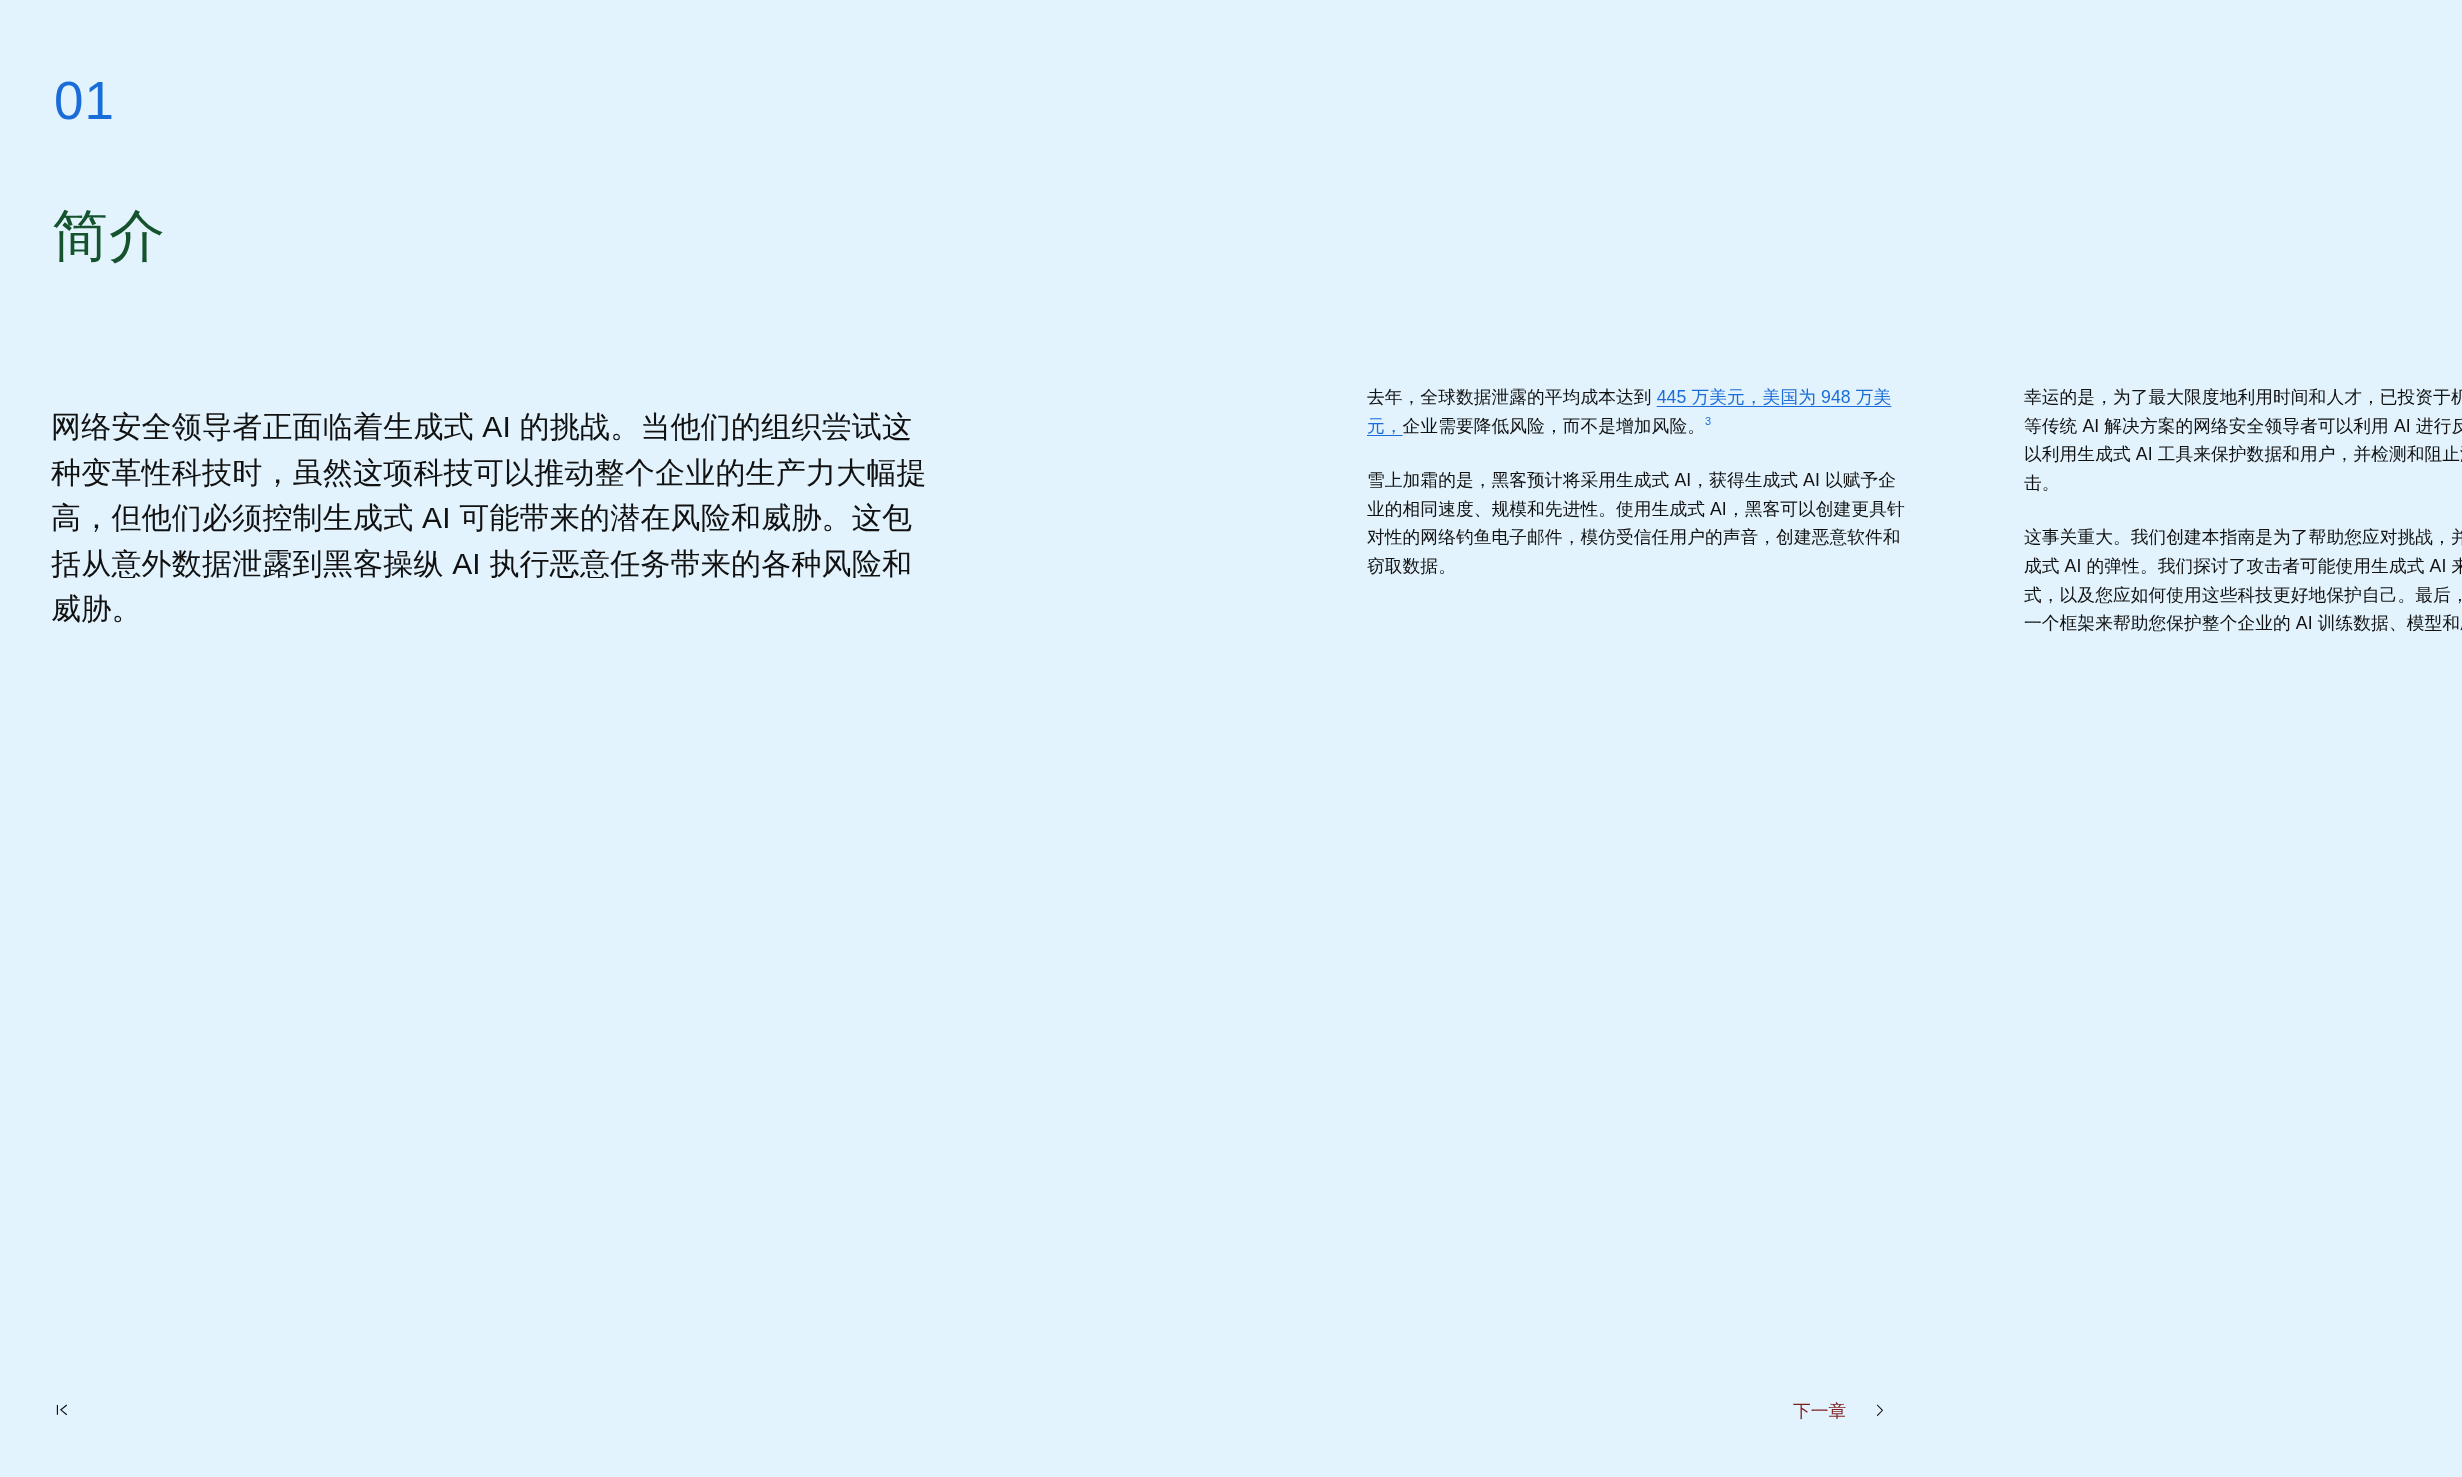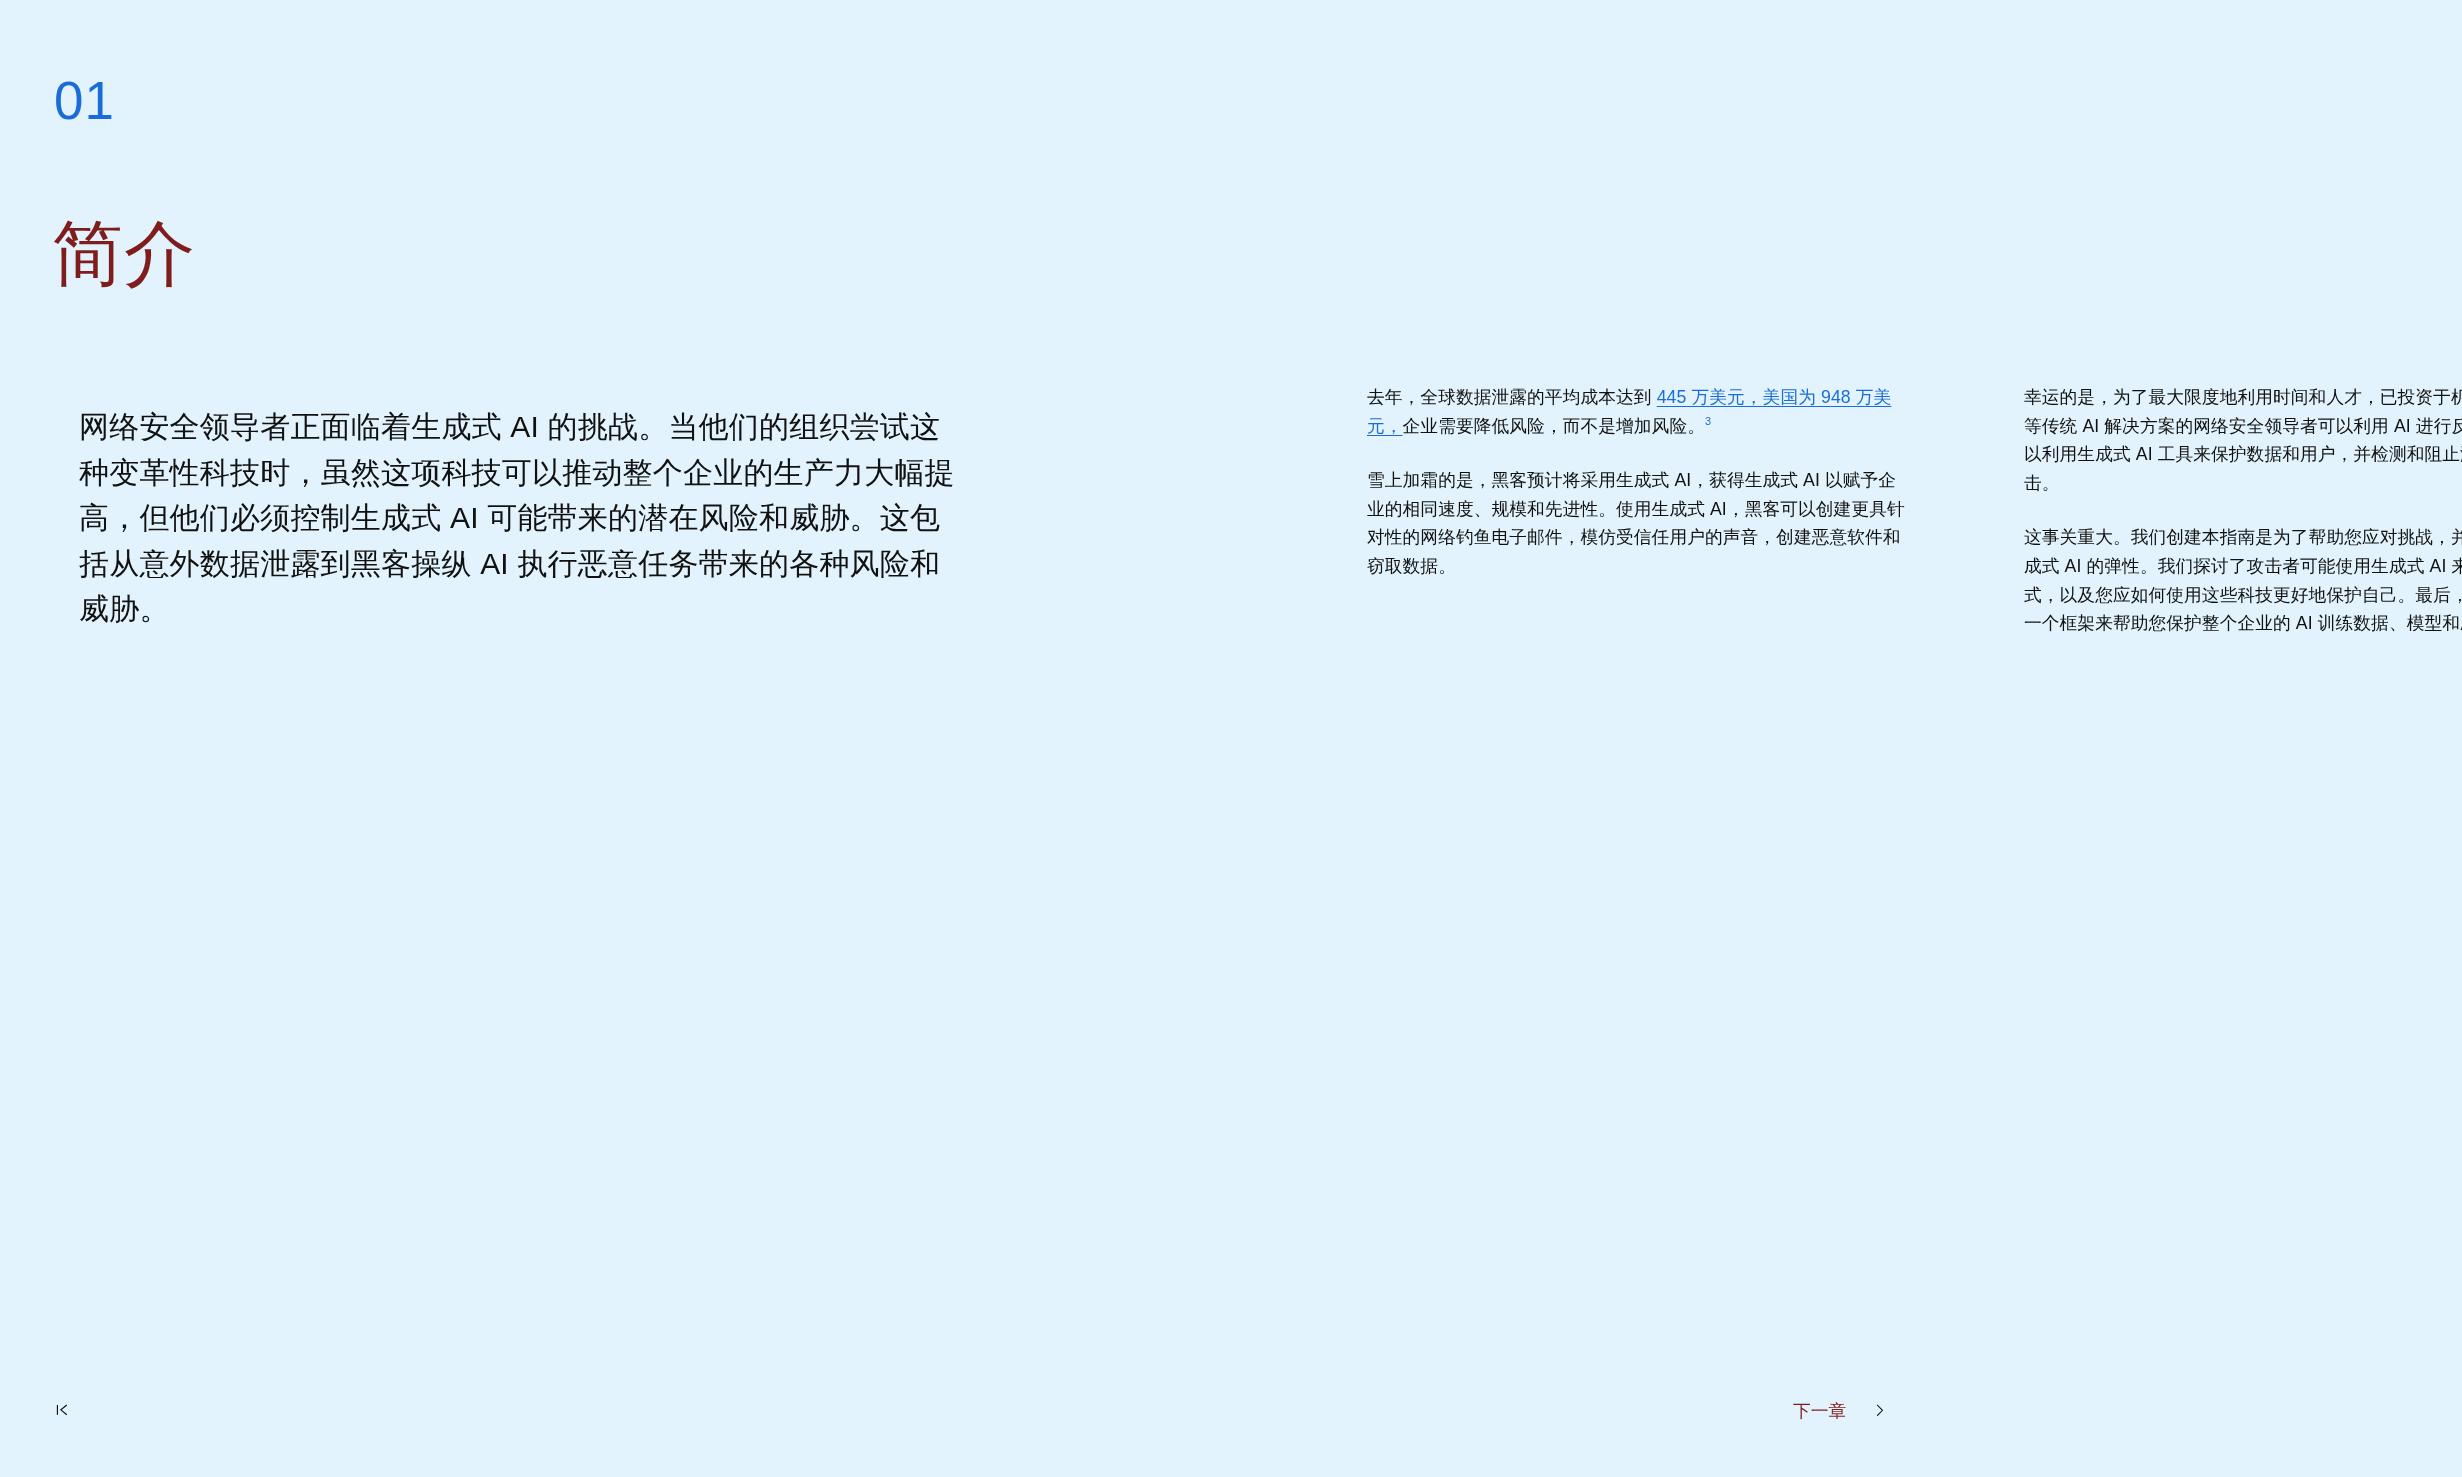--- a/index.html
+++ b/index.html
@@ -27,34 +27,33 @@
     letter-spacing: 1px;
     font-weight: 400;
     margin-top: 32px;
   }
 
   
   .chapter-title {
     position: absolute;
     left: 52px;
     top: 167px;
-    font-size: 71px;
+    font-size: 56px;
     line-height: 1.1;
-    color: #7f1d1d;
+    color: #14532d;
     font-weight: 400;
     letter-spacing: 1px;
   }
 
   
   .lead-col {
     position: absolute;
     left: 51px;
     top: 374px;
     width: 891px;
-    margin-left: 28px;
   }
   .lead-text {
     font-size: 30px;
     line-height: 1.52;
     color: #111111;
     letter-spacing: 0.2px;
   }
 
   
   .body-col {

